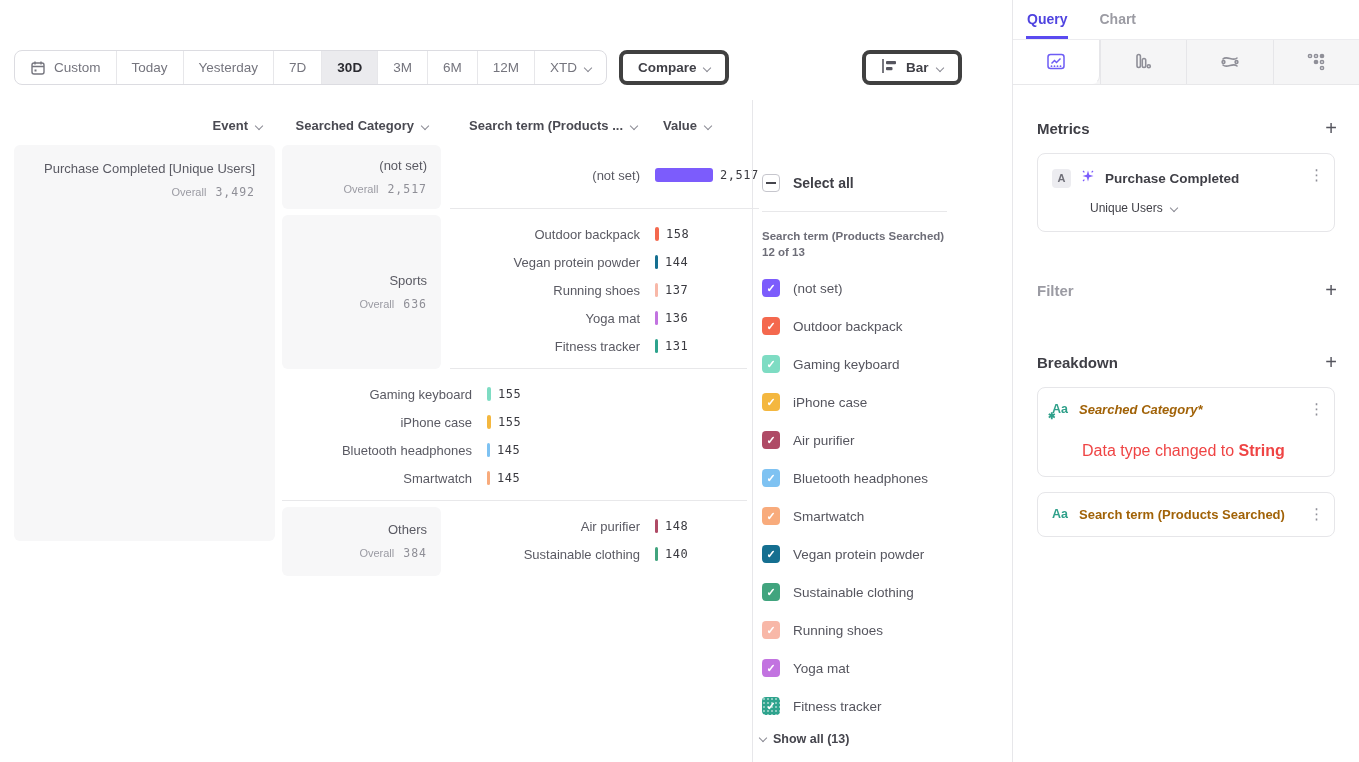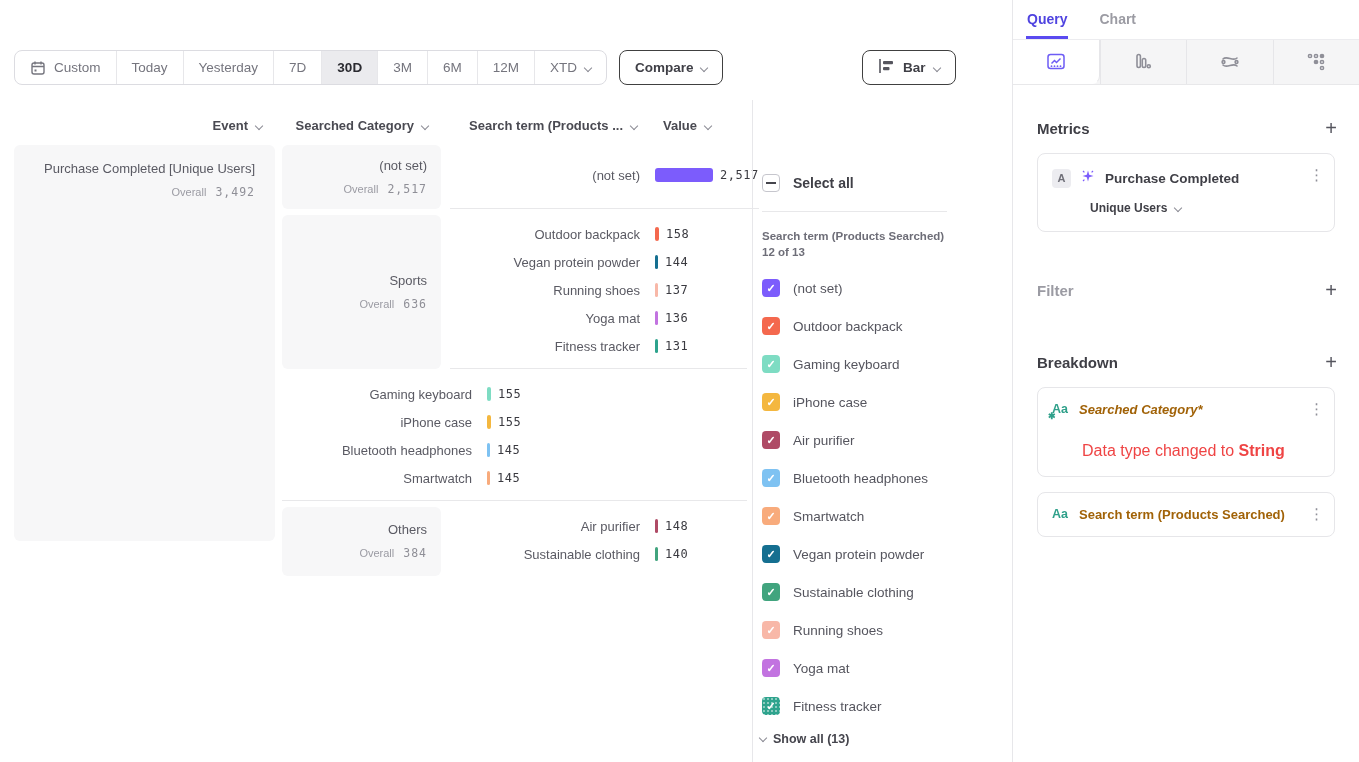--- a/index.html
+++ b/index.html
@@ -6,21 +6,21 @@
   html,body{width:1359px;height:762px;overflow:hidden}
   body{font-family:"Liberation Sans",sans-serif;background:#fff;color:#3f3f46;position:relative}
   .mono{font-family:"DejaVu Sans Mono",monospace}
   .chev{display:inline-block;width:6px;height:6px;border-right:1.6px solid #8b8b94;border-bottom:1.6px solid #8b8b94;transform:rotate(45deg);flex:none}
   
   .toolbar{position:absolute;left:14px;top:50px;display:flex;align-items:center}
   .seg-group{display:flex;border:1px solid #dcdce1;border-radius:8px;height:35px;overflow:hidden;background:#fff}
   .seg{display:flex;align-items:center;gap:8px;padding:0 15px;font-size:13.5px;color:#75757e;border-left:1px solid #e7e7ea;cursor:pointer;white-space:nowrap}
   .seg:first-child{border-left:none}
   .seg.sel{background:#ebebee;color:#2b2b31;font-weight:700}
-  .btn{display:inline-flex;align-items:center;gap:8px;height:35px;border:1px solid #404040;border-radius:8px;padding:0 15px;font-size:13.5px;font-weight:600;color:#3f3f46;background:#fff;cursor:pointer;white-space:nowrap}
+  .btn{display:inline-flex;align-items:center;gap:8px;height:35px;border:4px solid #404040;border-radius:8px;padding:0 15px;font-size:13.5px;font-weight:600;color:#3f3f46;background:#fff;cursor:pointer;white-space:nowrap}
   .compare{margin-left:12px}
   .bar-btn{position:absolute;left:862px;top:50px}
   
   .thead span.hcol{position:absolute;top:118px;font-size:13px;font-weight:600;color:#4a4a52;display:flex;align-items:center;gap:8px}
   .h0{left:14px;width:248px;justify-content:flex-end}
   .h1{left:282px;width:146px;justify-content:flex-end}
   .h2{left:450px;width:187px;justify-content:flex-end}
   .h3{left:663px}
   .event-cell{position:absolute;left:14px;top:145px;width:261px;height:396px;background:#f7f7f8;border-radius:6px;padding:16px 20px 0;text-align:right}
   .ev-name{font-size:13px;color:#5a5a63}
@@ -71,21 +71,21 @@
   .sec-title.muted{color:#9b9ba3;font-weight:600}
   .plus{font-size:20px;font-weight:400;color:#55555e;cursor:pointer;line-height:1}
   .m-head{margin-top:33px}
   .f-head{margin-top:48px}
   .b-head{margin-top:52px}
   .mcard{margin:15px 24px 0;border:1px solid #e6e6e9;border-radius:8px;padding:14px 14px 16px;position:relative;cursor:pointer}
   .mrow1{display:flex;align-items:center;gap:9px}
   .badge-a{width:19px;height:19px;background:#ececf0;border-radius:4px;display:flex;align-items:center;justify-content:center;font-size:11px;font-weight:700;color:#6f6f78;flex:none}
   .mtitle{font-size:13.5px;font-weight:600;color:#3f3f46}
   .kebab{position:absolute;right:11px;top:13px;color:#8f8f98;font-size:15px;letter-spacing:0;cursor:pointer;line-height:1.05;text-align:center;width:14px}
-  .agg{margin:13px 0 0 38px;display:flex;align-items:center;gap:8px;font-size:12px;font-weight:700;color:#3f3f46;cursor:pointer}
+  .agg{margin:13px 0 0 38px;display:flex;align-items:center;gap:8px;font-size:12px;font-weight:400;color:#3f3f46;cursor:pointer}
   .bcard{margin:15px 24px 10px;border:1px solid #e6e6e9;border-radius:8px;padding:14px 14px;position:relative;cursor:pointer}
   .brow1{display:flex;align-items:center;gap:11px}
   .aa{font-size:12.5px;font-weight:700;color:#2fa08a;flex:none;position:relative;line-height:1}
   .aa .ast{position:absolute;left:-4px;bottom:-5px;font-size:9px;color:#2fa08a}
   .btitle{font-size:13px;font-weight:700;color:#a16207}
   .btitle.it{font-style:italic}
   .bnote{margin:25px 0 2px 30px;font-size:16px;color:#ef4444}
   .bnote b{font-weight:700}
 </style>
 </head>

